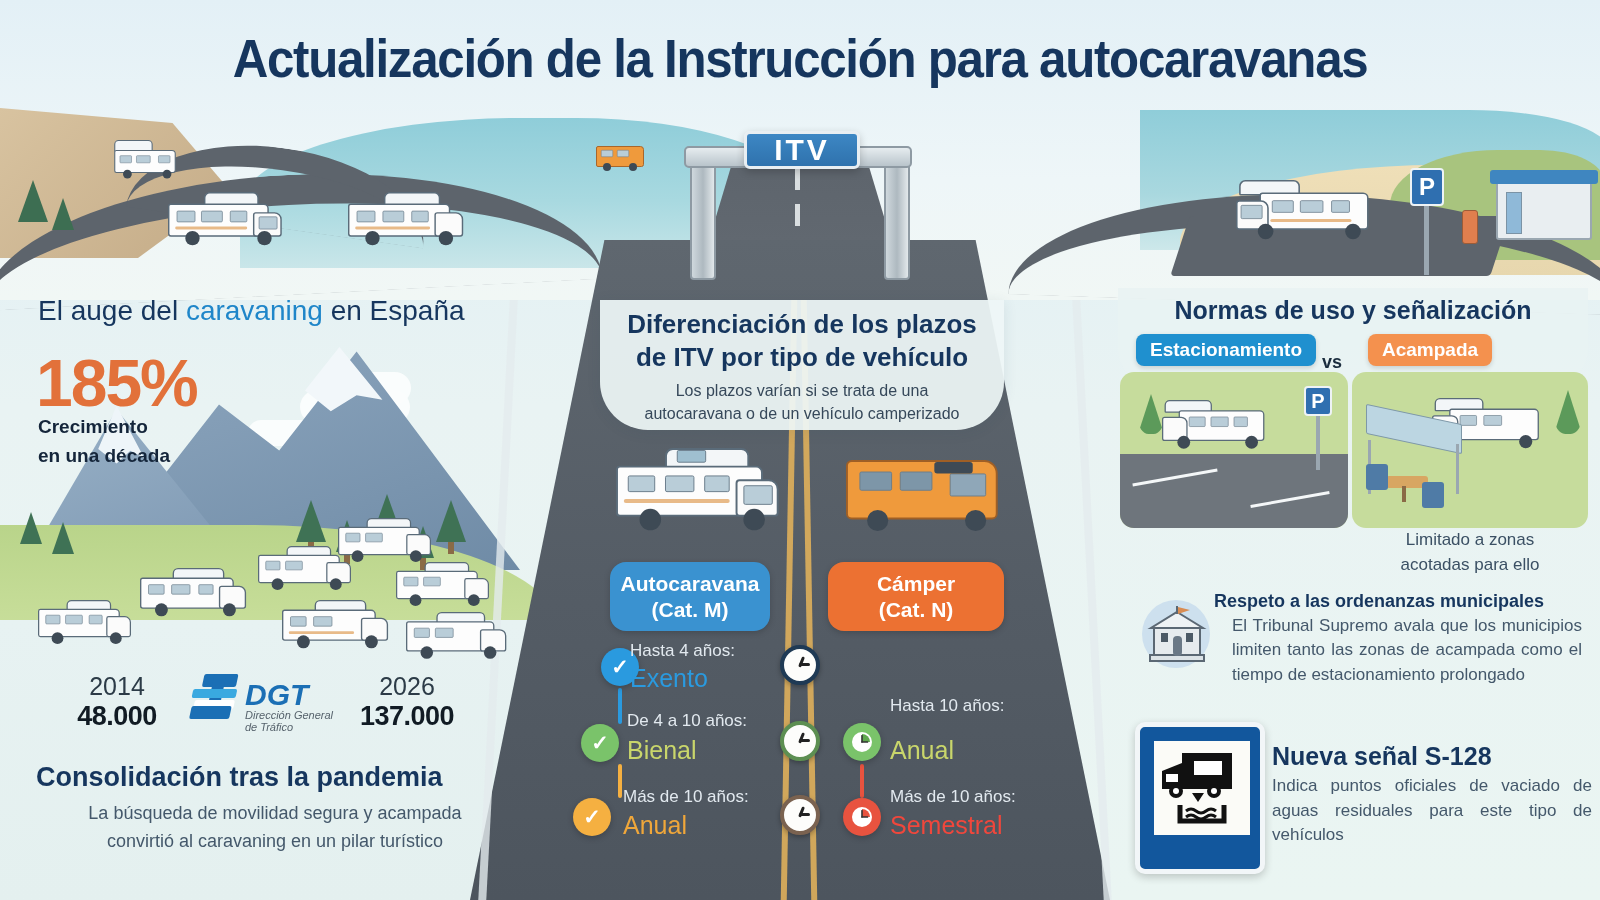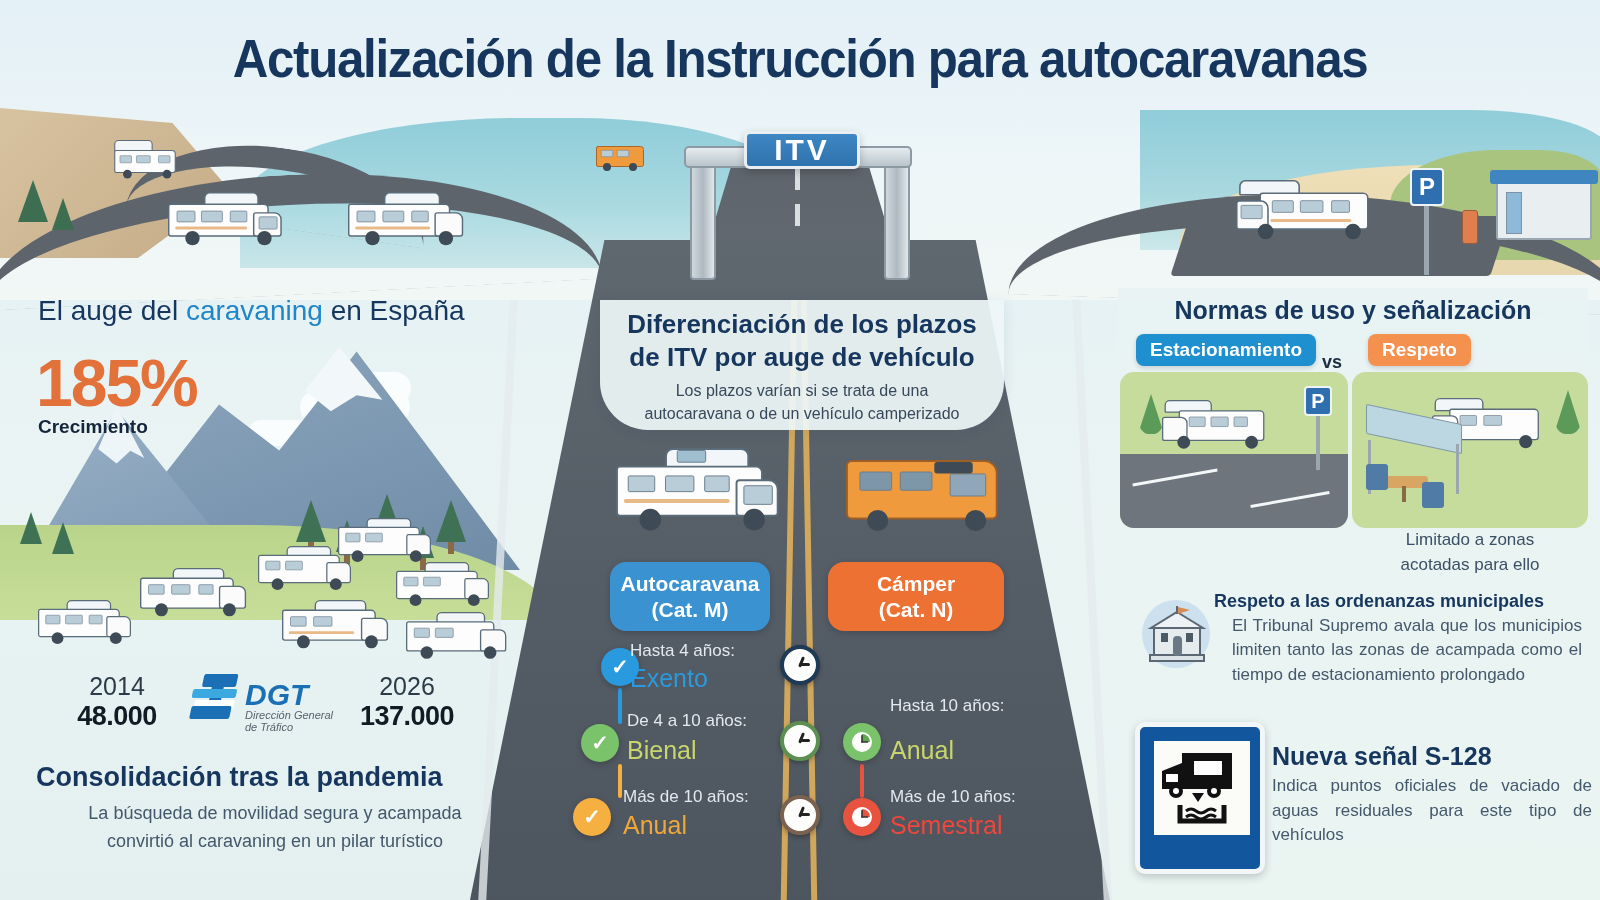--- a/index.html
+++ b/index.html
@@ -387,20 +387,21 @@
     <div class="wheel" style="left:14px;top:34px;width:16px;height:16px"></div>
     <div class="wheel" style="left:66px;top:34px;width:16px;height:16px"></div>
   </div>
 
   <div class="left-head">
     <span>El auge del </span><span class="accent">caravaning</span><span> en España</span>
   </div>
   <div class="bignum">185%</div>
   <div class="bignum-sub">
     <div>Crecimiento</div>
+    <div>en una década</div>
   </div>
 
   <div class="rv" style="left:38px;top:600px;transform:scale(.62);transform-origin:left top">
     <div class="luton" style="left:46px;top:0;width:72px;height:18px"></div>
     <div class="body" style="left:0;top:14px;width:132px;height:46px"></div>
     <div class="cab" style="left:110px;top:26px;width:40px;height:34px"></div>
     <div class="win" style="left:12px;top:24px;width:24px;height:15px"></div>
     <div class="win" style="left:44px;top:24px;width:28px;height:15px"></div>
     <div class="win" style="left:82px;top:24px;width:22px;height:15px"></div>
     <div class="wheel" style="left:22px;top:52px;width:19px;height:19px"></div>
@@ -489,21 +490,21 @@
 
   <div class="bottom-head">Consolidación tras la pandemia</div>
   <div class="bottom-sub">
     <div>La búsqueda de movilidad segura y acampada</div>
     <div>convirtió al caravaning en un pilar turístico</div>
   </div>
 
   <div class="panel-center"></div>
   <div class="c-title">
     <div>Diferenciación de los plazos</div>
-    <div>de ITV por auge de vehículo</div>
+    <div>de ITV por tipo de vehículo</div>
   </div>
   <div class="c-sub">
     <div>Los plazos varían si se trata de una</div>
     <div>autocaravana o de un vehículo camperizado</div>
   </div>
 
   <div class="rv" style="left:616px;top:448px;transform:scale(.98);transform-origin:left top">
     <div class="luton" style="left:50px;top:0;width:86px;height:22px"></div>
     <div class="body" style="left:0;top:18px;width:150px;height:52px"></div>
     <div class="cab" style="left:122px;top:32px;width:44px;height:38px"></div>
@@ -585,21 +586,21 @@
   </div>
   <div class="clock" style="left:780px;top:795px;border-color:#7a6250">
     <div class="h" style="left:14px;top:7px;width:3px;height:11px;transform:rotate(22deg);transform-origin:bottom"></div>
     <div class="m" style="left:15px;top:14px;width:11px;height:3px"></div>
   </div>
 
   <div class="panel-right"></div>
   <div class="r-title">Normas de uso y señalización</div>
   <div class="r-pill" style="left:1136px;top:334px;background:#1f90cf">Estacionamiento</div>
   <div class="vs" style="left:1322px;top:352px">vs</div>
-  <div class="r-pill" style="left:1368px;top:334px;background:#f4914e">Respeto</div>
+  <div class="r-pill" style="left:1368px;top:334px;background:#f4914e">Acampada</div>
 
   <div class="abs" style="left:1180px;top:216px;width:320px;height:60px;background:#5d646c;transform:skewX(-18deg);border-radius:4px"></div>
   <div class="rv" style="left:1236px;top:180px;transform:scale(.78);transform-origin:left top">
     <div class="luton" style="left:4px;top:0;width:78px;height:20px"></div>
     <div class="body" style="left:30px;top:16px;width:140px;height:48px"></div>
     <div class="cab" style="left:0px;top:26px;width:42px;height:38px"></div>
     <div class="win" style="left:46px;top:26px;width:28px;height:16px"></div>
     <div class="win" style="left:82px;top:26px;width:30px;height:16px"></div>
     <div class="win" style="left:122px;top:26px;width:24px;height:16px"></div>
     <div class="win" style="left:6px;top:32px;width:28px;height:18px"></div>

